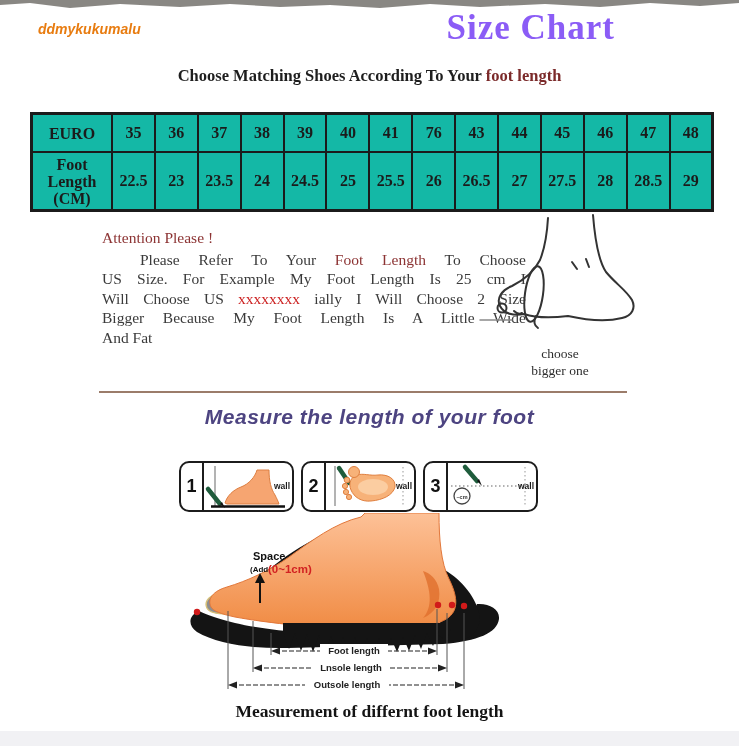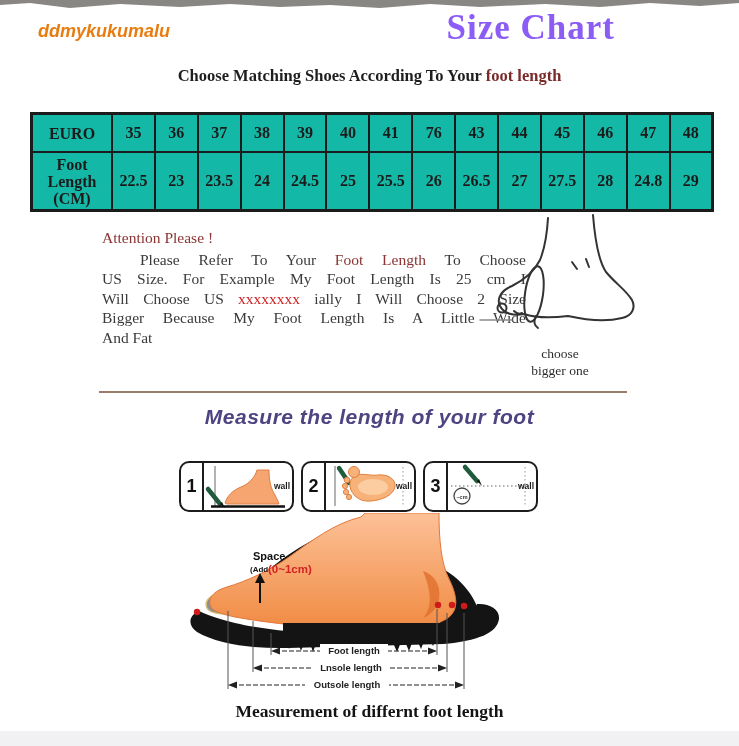--- a/index.html
+++ b/index.html
@@ -4,21 +4,21 @@
 <style>
   html,body{margin:0;padding:0;background:#fff;}
   #canvas{position:relative;width:739px;height:746px;background:#ffffff;overflow:hidden;
           font-family:"Liberation Serif","DejaVu Serif",serif;color:#1b1b1b;}
 
   
   #top-strip{position:absolute;left:0;top:0;width:739px;height:10px;}
 
   
   .watermark{position:absolute;left:34px;top:20px;font-family:"Liberation Sans","DejaVu Sans",sans-serif;
-             font-style:italic;font-weight:bold;font-size:18px;color:#e87c10;padding:1px 6px 2px 4px;}
+             font-style:italic;font-weight:bold;font-size:14px;color:#e87c10;padding:1px 6px 2px 4px;}
   .watermark .hl{position:absolute;left:3px;top:6px;right:-4px;bottom:-3px;background:#c7def2;
                  transform:skew(-12deg) rotate(-1deg);z-index:-1;border-radius:2px;}
 
   .page-title{position:absolute;left:0;top:8px;width:615px;text-align:right;
               font-size:35px;font-weight:bold;letter-spacing:1px;color:#8b5cf6;}
   .subtitle{position:absolute;left:0;top:66px;width:739px;text-align:center;
             font-size:16.5px;font-weight:bold;color:#1e1e1e;}
   .subtitle .hl{color:#7b2a2a;}
 
   
@@ -115,21 +115,21 @@
           <td>23.5</td>
           <td>24</td>
           <td>24.5</td>
           <td>25</td>
           <td>25.5</td>
           <td>26</td>
           <td>26.5</td>
           <td>27</td>
           <td>27.5</td>
           <td>28</td>
-          <td>24.8</td>
+          <td>28.5</td>
           <td>29</td>
         </tr>
   </tbody>
     </table>
 
   <div class="attention">
     <div class="att-heading">Attention Please !</div>
     <div>
         <div class="att-line just indent"><span class="seg-normal">Please Refer To Your </span><span class="seg-maroon">Foot Length</span><span class="seg-normal"> To Choose</span></div>
         <div class="att-line just"><span class="seg-normal">US Size. For Example My Foot Length Is 25 cm I</span></div>

